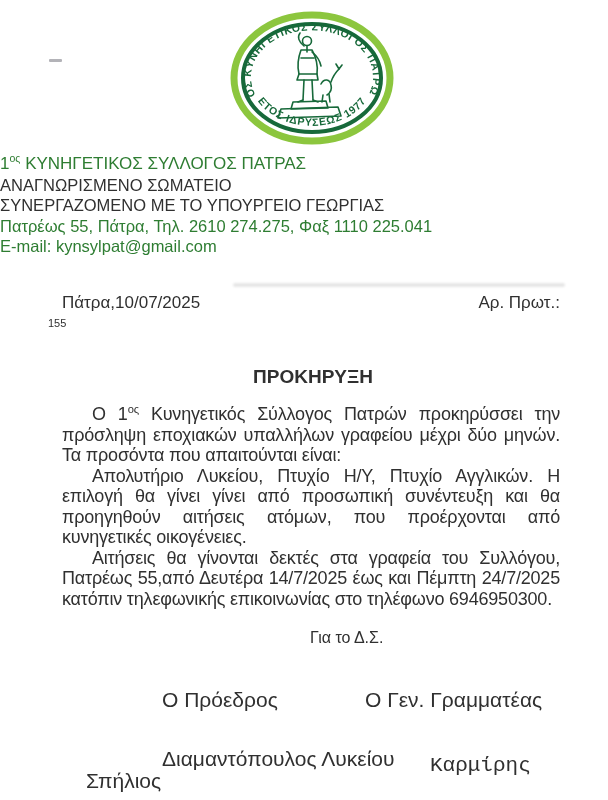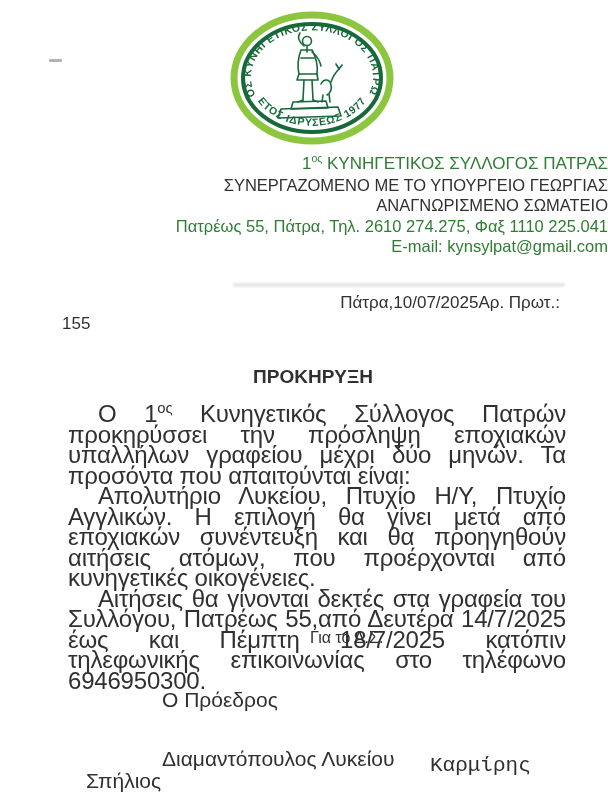--- a/index.html
+++ b/index.html
@@ -30,46 +30,46 @@
     font-family: "Liberation Sans", "DejaVu Sans", sans-serif;
     font-weight: bold;
     fill: var(--logo-dark, #17693a);
   }
   .logo .arc-top { font-size: 10.5px; letter-spacing: 0.6px; }
   .logo .arc-bottom { font-size: 10.5px; letter-spacing: 0.8px; }
 
   
   .header-block {
     left: 0; top: 154px; width: 608px;
-    text-align: right;
+    text-align: left;
     font-size: 16.5px; line-height: 20.5px;
     white-space: nowrap;
   }
   .header-block .title-line { font-size: 17px; }
   .green { color: var(--green, #2e7d32); }
   sup.sm { font-size: 62%; line-height: 0; }
 
   
   .meta-row {
     left: 62px; top: 292px; width: 498px;
-    display: flex; justify-content: flex-end;
+    display: flex; justify-content: space-between;
     font-size: 17px; line-height: 21px;
   }
-  .protocol-number { left: 62px; top: 313px; font-size: 17px; line-height: 21px; }
+  .protocol-number { left: 48px; top: 313px; font-size: 11px; line-height: 21px; }
 
   
   .doc-title {
     left: 0; top: 366px; width: 626px;
     text-align: center; font-weight: bold; font-size: 19px;
   }
 
   
   .body-text {
-    left: 68px; top: 404px; width: 498px;
-    font-size: 24px; line-height: 20.5px;
+    left: 62px; top: 404px; width: 498px;
+    font-size: 18px; line-height: 20.5px;
     letter-spacing: -0.2px;
     text-align: justify;
   }
   .body-text p { margin: 0; text-indent: 30px; }
 
   
   .for-board { left: 310px; top: 629px; font-size: 16px; }
   .sig { font-size: 21px; }
   .sig-president-title { left: 162px; top: 688px; }
   .sig-secretary-title { left: 365px; top: 688px; }
@@ -115,39 +115,40 @@
 
       <path d="M 94 76 C 97 70 103 71 104 77 C 105 81 103 85 100 87"></path>
       <path d="M 96 87 L 95 94 M 102 86 L 103 94"></path>
       <path d="M 104 74 C 106 68 109 64 112 61"></path>
       <path d="M 112 61 L 115 57 M 112 61 L 109 56"></path>
     </g>
   </svg>
 
   <div class="abs header-block">
     <div class="green title-line"><span>1</span><sup class="sm">ος</sup><span> ΚΥΝΗΓΕΤΙΚΟΣ ΣΥΛΛΟΓΟΣ ΠΑΤΡΑΣ</span></div>
+    <div>ΑΝΑΓΝΩΡΙΣΜΕΝΟ ΣΩΜΑΤΕΙΟ</div>
     <div>ΣΥΝΕΡΓΑΖΟΜΕΝΟ ΜΕ ΤΟ ΥΠΟΥΡΓΕΙΟ ΓΕΩΡΓΙΑΣ</div>
-    <div>ΑΝΑΓΝΩΡΙΣΜΕΝΟ ΣΩΜΑΤΕΙΟ</div>
     <div class="green">Πατρέως 55, Πάτρα, Τηλ. 2610 274.275, Φαξ 1110 225.041</div>
     <div class="green">E-mail: kynsylpat@gmail.com</div>
   </div>
 
   <div class="abs meta-row">
     <span>Πάτρα,10/07/2025</span>
     <span>Αρ. Πρωτ.:</span>
   </div>
   <div class="abs protocol-number">155</div>
 
   <div class="abs doc-title">ΠΡΟΚΗΡΥΞΗ</div>
 
   <div class="abs body-text">
     <p><span>Ο 1</span><sup class="sm">ος</sup><span> Κυνηγετικός Σύλλογος Πατρών προκηρύσσει την πρόσληψη εποχιακών υπαλλήλων γραφείου μέχρι δύο μηνών. Τα προσόντα που απαιτούνται είναι:</span></p>
-    <p>Απολυτήριο Λυκείου, Πτυχίο Η/Υ, Πτυχίο Αγγλικών. Η επιλογή θα γίνει μετά από εποχιακών συνέντευξη και θα προηγηθούν αιτήσεις ατόμων, που προέρχονται από κυνηγετικές οικογένειες.</p>
-    <p>Αιτήσεις θα γίνονται δεκτές στα γραφεία του Συλλόγου, Πατρέως 55,από Δευτέρα 14/7/2025 έως και Πέμπτη 18/7/2025 κατόπιν τηλεφωνικής επικοινωνίας στο τηλέφωνο 6946950300.</p>
+    <p>Απολυτήριο Λυκείου, Πτυχίο Η/Υ, Πτυχίο Αγγλικών. Η επιλογή θα γίνει γίνει από προσωπική συνέντευξη και θα προηγηθούν αιτήσεις ατόμων, που προέρχονται από κυνηγετικές οικογένειες.</p>
+    <p>Αιτήσεις θα γίνονται δεκτές στα γραφεία του Συλλόγου, Πατρέως 55,από Δευτέρα 14/7/2025 έως και Πέμπτη 24/7/2025 κατόπιν τηλεφωνικής επικοινωνίας στο τηλέφωνο 6946950300.</p>
   </div>
 
   <div class="abs for-board">Για το Δ.Σ.</div>
   <div class="abs sig sig-president-title">Ο Πρόεδρος</div>
+  <div class="abs sig sig-secretary-title">Ο Γεν. Γραμματέας</div>
   <div class="abs sig sig-president-name">Διαμαντόπουλος Λυκείου</div>
   <div class="abs sig sig-secretary-name">Καρμίρης</div>
   <div class="abs sig sig-secretary-wrap">Σπήλιος</div>
 
 </div>
 
 </body></html>

